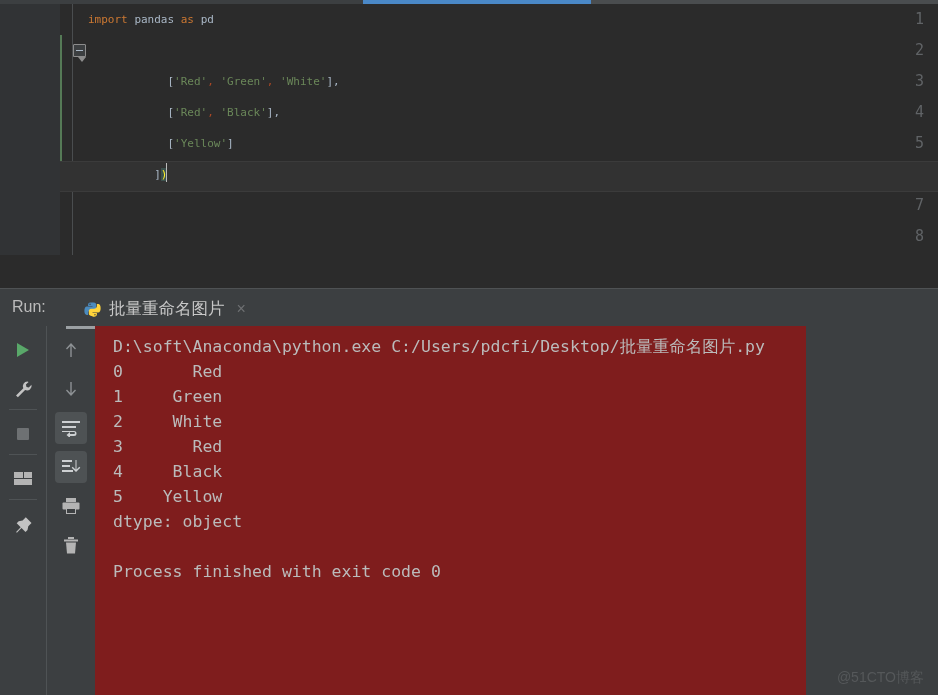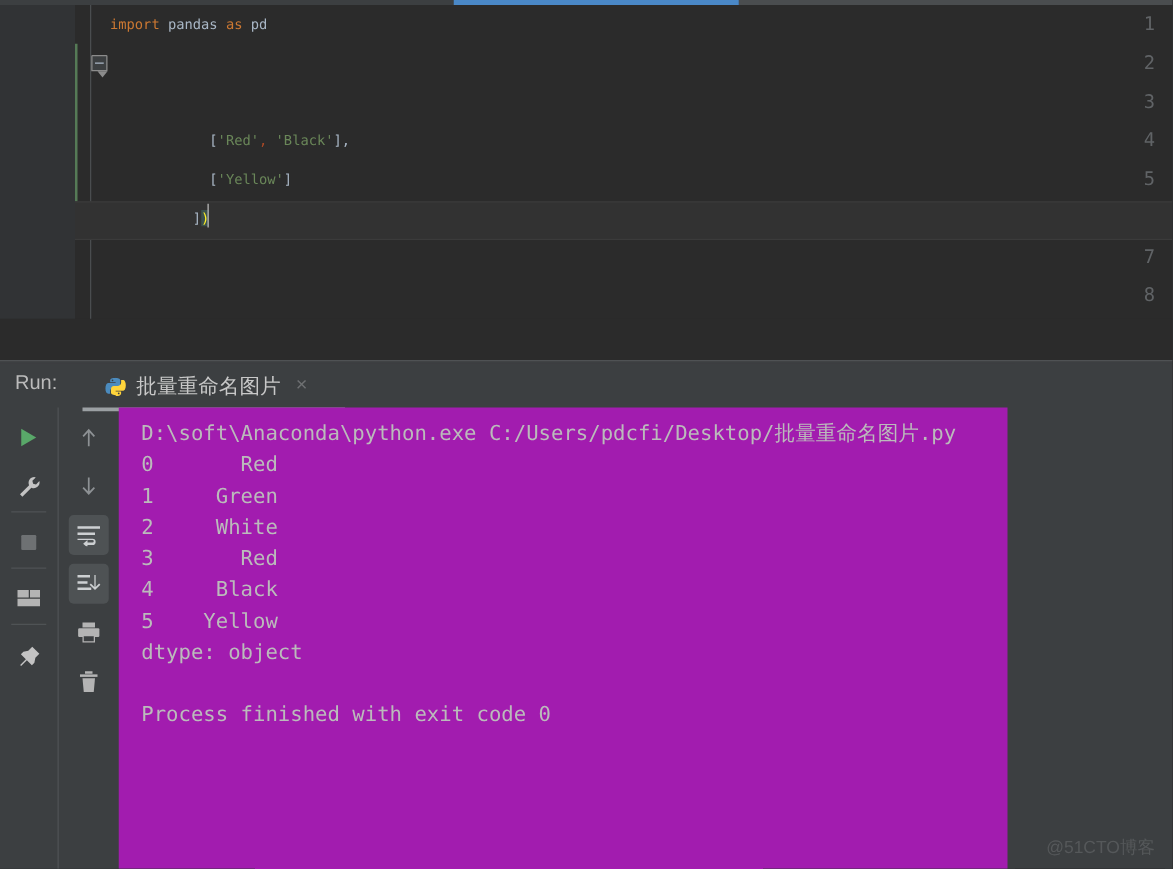--- a/index.html
+++ b/index.html
@@ -146,21 +146,21 @@
     position:absolute; left:9px; width:28px; height:1px; background:#4f5355;
   }
   .vsep{
     position:absolute; left:46px; top:35px; width:1px; height:369px;
     background:#4f5355;
   }
 
   
   .console{
     position:absolute; left:95px; top:35px; right:6px; bottom:0;
-    background:#a21caf; overflow:hidden;
+    background:#7f1d1d; overflow:hidden;
   }
   .console-line{
     position:absolute; left:18px; white-space:pre;
     font-family:"DejaVu Sans Mono", monospace;
     font-size:16.5px; color:#bbbbbb; height:25px; line-height:25px;
   }
   .right-edge{
     position:absolute; right:0; top:291px; width:6px; height:404px;
     background:#3c3f41;
   }
@@ -196,20 +196,21 @@
 
     <div class="change-bar" style="top:31px;height:155px;"></div>
 
     <div class="fold-marker top" style="top:40px;"></div>
     <div class="fold-marker bot" style="top:164px;"></div>
 
     <div class="cur-line-hl" style="top:157px;"></div>
 
     <div class="code-area" id="code-area">
         <div class="code-line" style="top: 0px;"><span class="kw">import</span><span class="punct"> </span><span class="id">pandas</span><span class="punct"> </span><span class="kw">as</span><span class="punct"> </span><span class="id">pd</span></div>
+        <div class="code-line" style="top: 62px;"><span class="punct">            [</span><span class="str">'Red'</span><span class="kwarg">, </span><span class="str">'Green'</span><span class="kwarg">, </span><span class="str">'White'</span><span class="punct">],</span></div>
         <div class="code-line" style="top: 93px;"><span class="punct">            [</span><span class="str">'Red'</span><span class="kwarg">, </span><span class="str">'Black'</span><span class="punct">],</span></div>
         <div class="code-line" style="top: 124px;"><span class="punct">            [</span><span class="str">'Yellow'</span><span class="punct">]</span></div>
         <div class="code-line" style="top: 155px;"><span class="punct">          ]</span><span class="brhl">)</span><span class="caret"></span></div>
         <div class="code-line" style="top: 217px;"></div>
       </div>
   </div>
 
   <div class="editor-bottom-pad"></div>
   <div class="splitter"></div>
 

